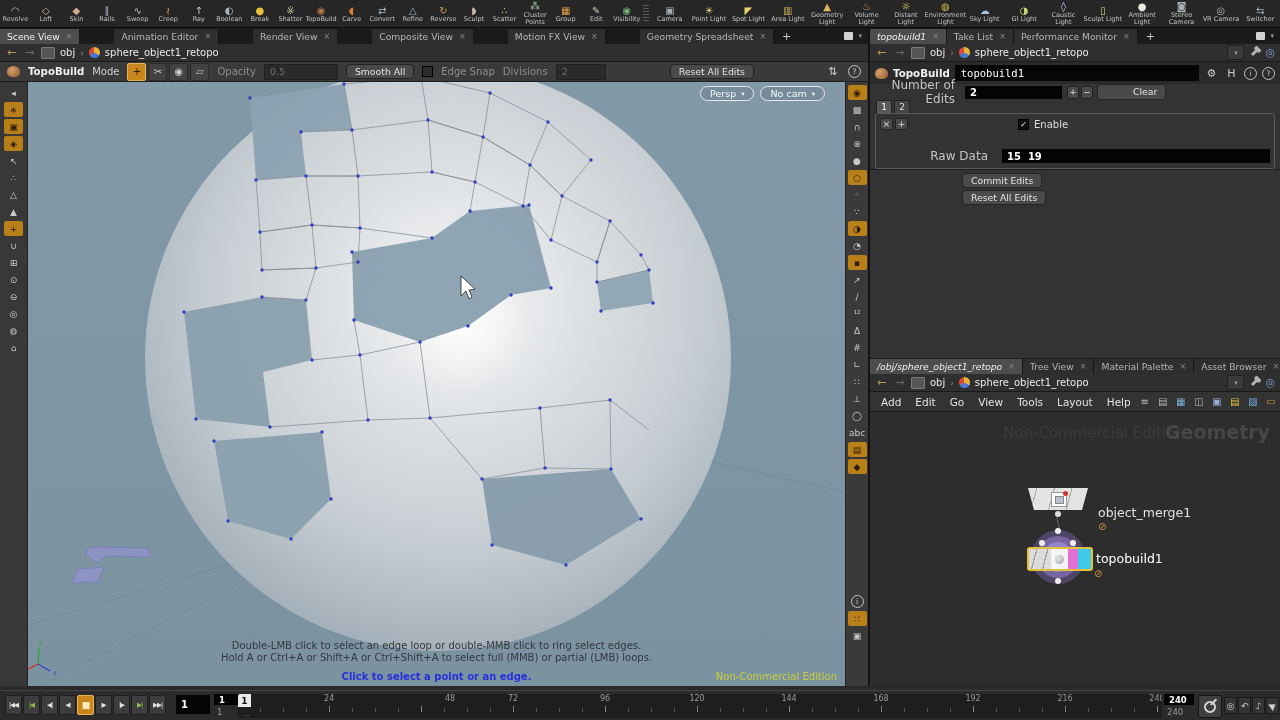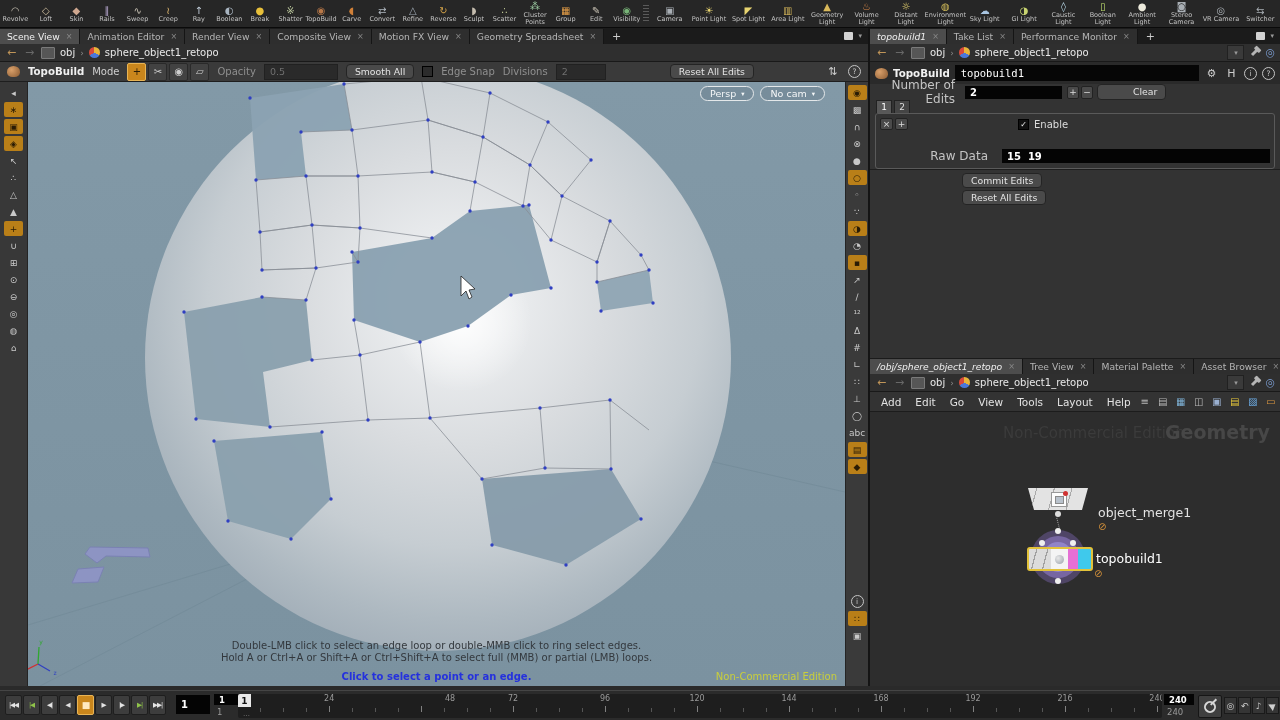--- a/index.html
+++ b/index.html
@@ -309,21 +309,21 @@
         <div class="shelf-item">
         <span class="ic" style="color: rgb(200, 212, 112);">◑</span>
         <span class="lb">GI Light</span>
       </div>
         <div class="shelf-item">
         <span class="ic" style="color: rgb(184, 216, 232);">◊</span>
         <span class="lb">Caustic Light</span>
       </div>
         <div class="shelf-item">
         <span class="ic" style="color: rgb(192, 224, 112);">▯</span>
-        <span class="lb">Boolean Light</span>
+        <span class="lb">Sculpt Light</span>
       </div>
         <div class="shelf-item">
         <span class="ic" style="color: rgb(236, 234, 220);">●</span>
         <span class="lb">Ambient Light</span>
       </div>
         <div class="shelf-item">
         <span class="ic" style="color: rgb(168, 174, 180);">◙</span>
         <span class="lb">Stereo Camera</span>
       </div>
         <div class="shelf-item">
@@ -331,21 +331,21 @@
         <span class="lb">VR Camera</span>
       </div>
         <div class="shelf-item">
         <span class="ic" style="color: rgb(168, 174, 180);">⇆</span>
         <span class="lb">Switcher</span>
       </div>
       </div>
   </div>
 
   <div class="tabbar abs" style="left:0;top:28px;width:868px;">
-    <div style="display:flex;">
+    <div style="display:flex;gap:34px;">
 
     <div class="tab active">
         <span class="t-label">Scene View</span>
         <span class="tab-x">×</span>
       </div>
         <div class="tab">
         <span class="t-label">Animation Editor</span>
         <span class="tab-x">×</span>
       </div>
         <div class="tab">

